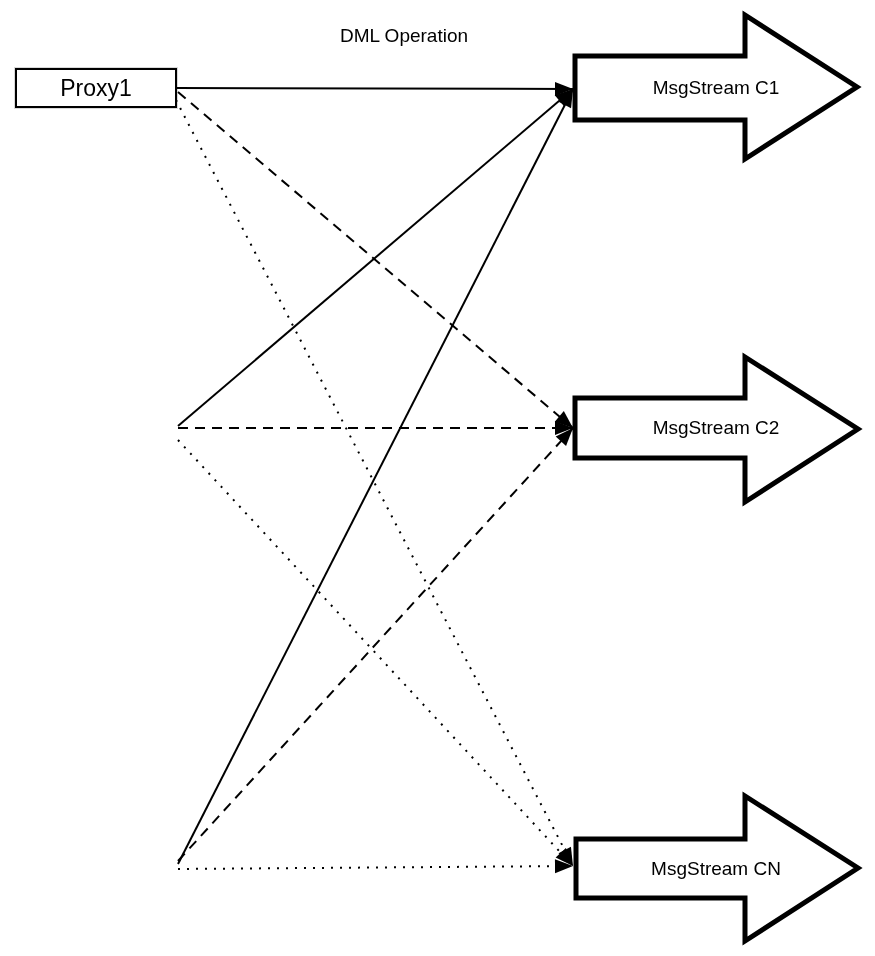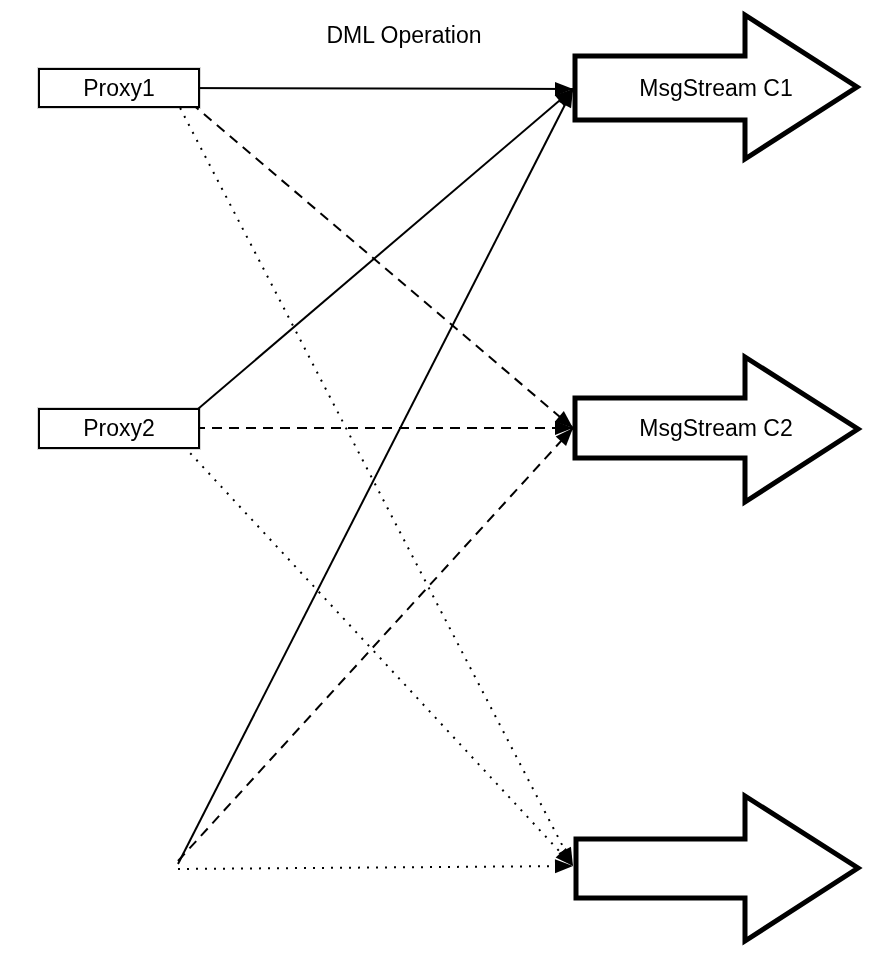--- a/index.html
+++ b/index.html
@@ -27,46 +27,45 @@
     height: 40px;
     background: #ffffff;
     border: 2px solid #000000;
     display: flex;
     align-items: center;
     justify-content: center;
     font-size: 23px;
     color: #000000;
     box-sizing: border-box;
     box-shadow: 0 0 0 1px rgba(0,0,0,0.15);
-    margin-left: 23px;
   }
   .proxy-1 { top: 68px; }
   .proxy-2 { top: 408px; height: 41px; }
   .proxy-k { top: 848px; }
   .stream-label {
     position: absolute;
     left: 575px;
     width: 282px;
     display: flex;
     align-items: center;
     justify-content: center;
-    font-size: 23px;
+    font-size: 19px;
     color: #000000;
     pointer-events: none;
   }
   .stream-1 { top: 56px;  height: 64px; }
   .stream-2 { top: 398px; height: 60px; }
   .stream-n { top: 839px; height: 59px; }
   .edge-title {
     position: absolute;
     left: 254px;
     top: 23px;
     width: 300px;
     text-align: center;
-    font-size: 23px;
+    font-size: 19px;
     line-height: 25px;
     color: #000000;
   }
 </style>
 </head>
 <body>
 
 <div class="canvas">
 
   <svg class="layer" width="875" height="956" viewBox="0 0 875 956">
@@ -93,24 +92,24 @@
     <line x1="178" y1="869" x2="573" y2="866" stroke="#000000" stroke-width="2" stroke-dasharray="2 7" marker-end="url(#ah)"></line>
   </svg>
 
   <div class="edge-title">
     <div>DML Operation</div>
   </div>
 
   <div class="proxy-box proxy-1">
     <span>Proxy1</span>
   </div>
-  <div class="proxy-box proxy-2">
-    <span>Proxy2</span>
-  </div>
 
   <div class="stream-label stream-1">
     <span>MsgStream C1</span>
   </div>
   <div class="stream-label stream-2">
     <span>MsgStream C2</span>
   </div>
+  <div class="stream-label stream-n">
+    <span>MsgStream CN</span>
+  </div>
 
 </div>
 
 </body></html>

